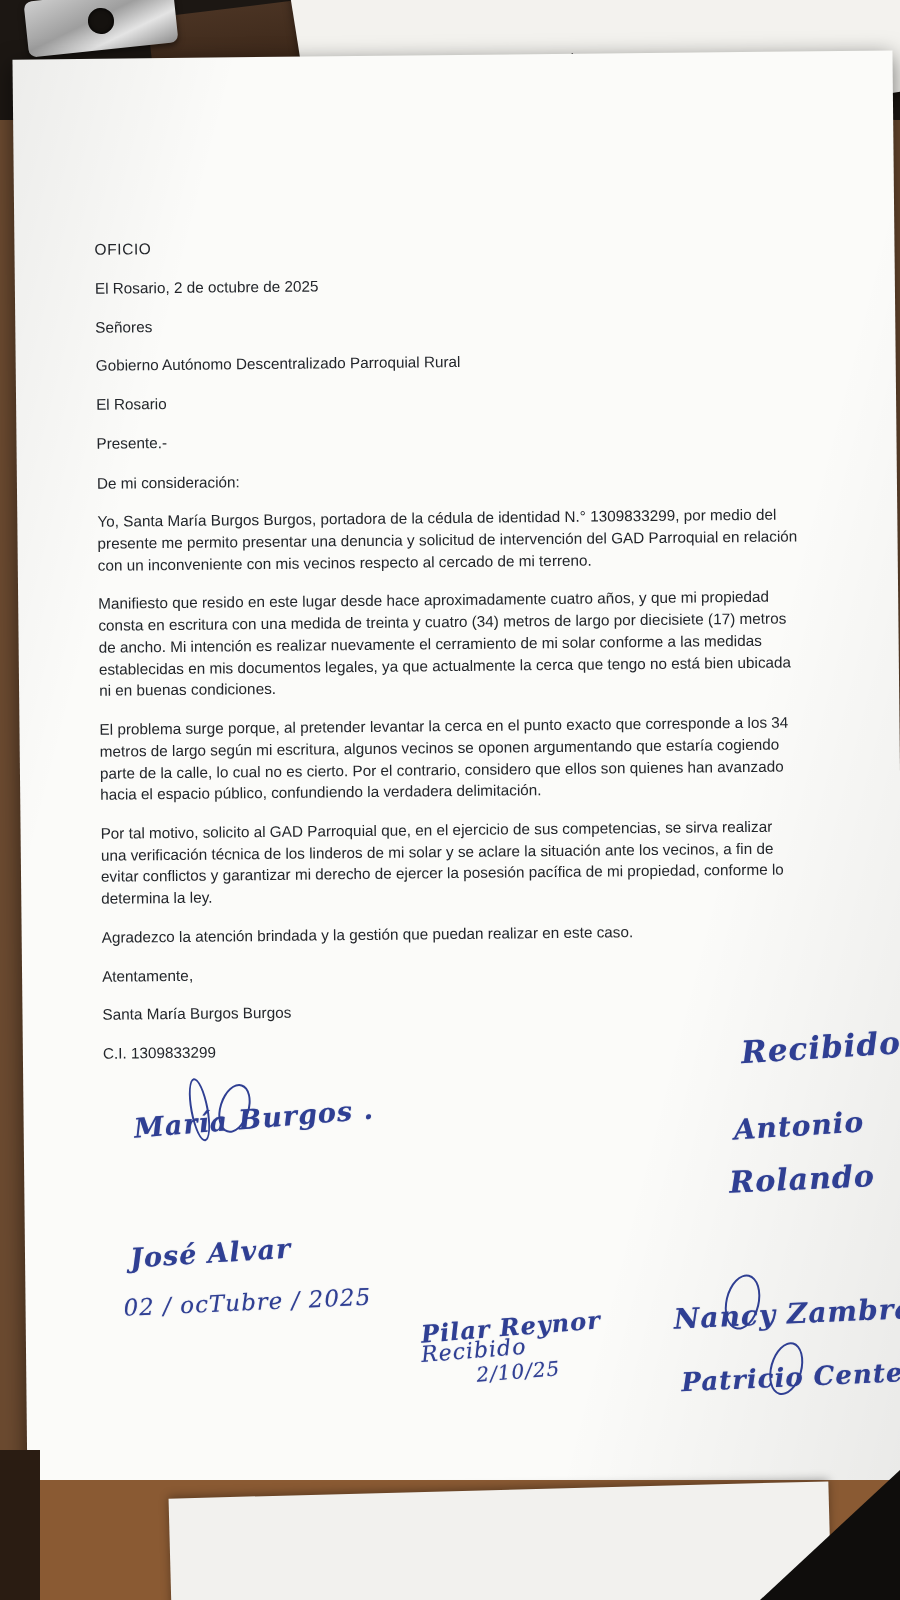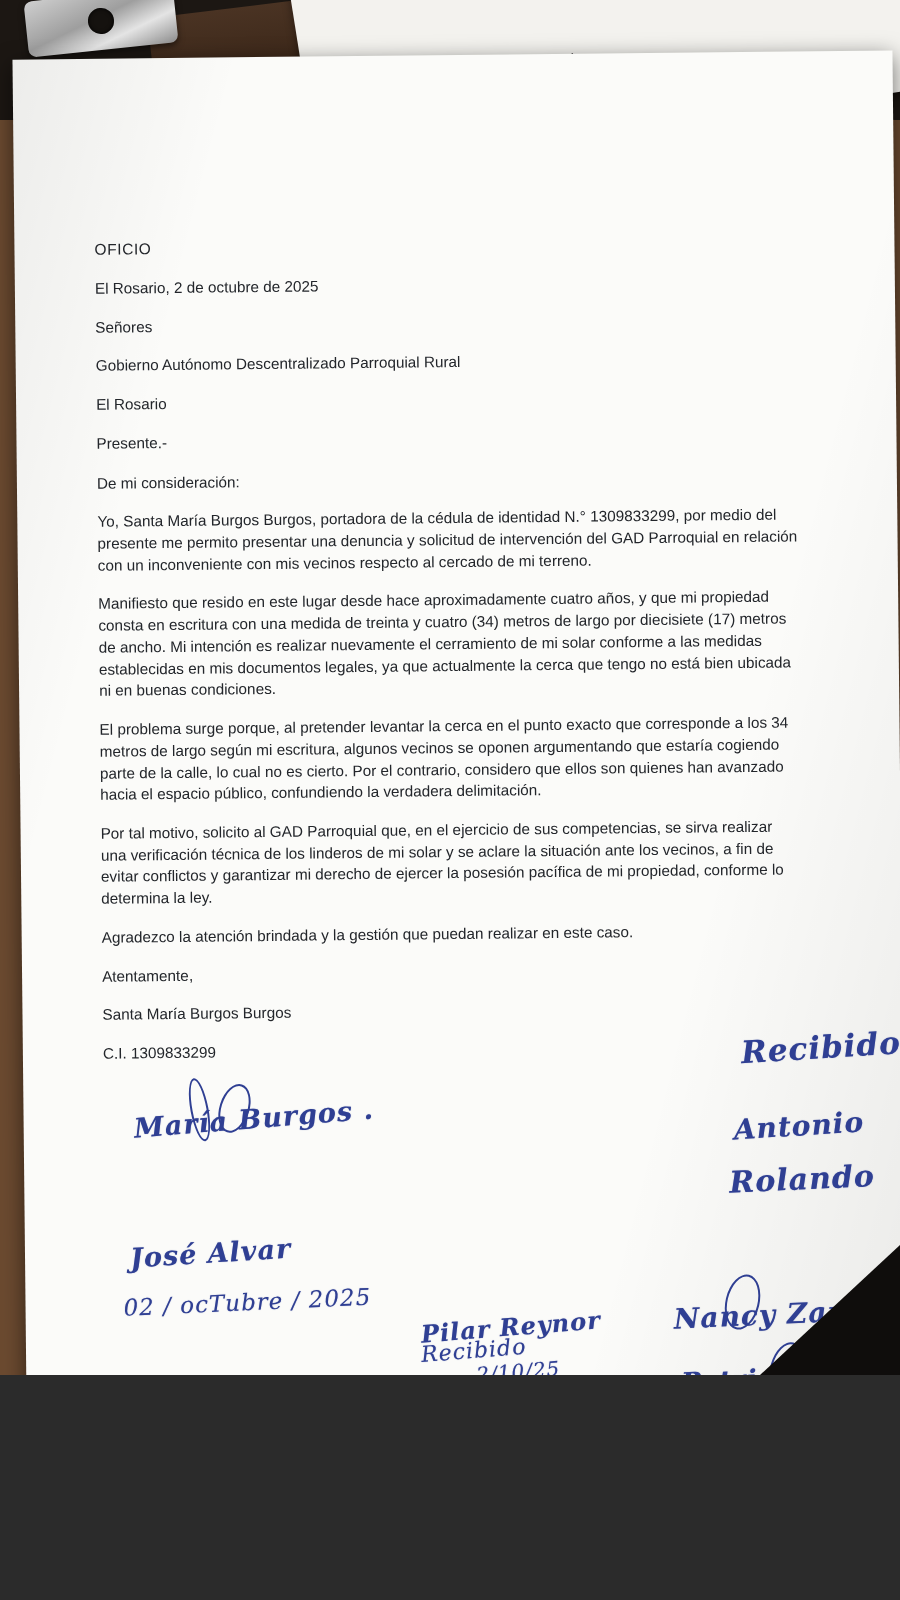--- a/index.html
+++ b/index.html
@@ -10,21 +10,21 @@
   body {
     width: 900px;
     height: 1600px;
     overflow: hidden;
     font-family: "Liberation Sans", sans-serif;
   }
 
   #scene {
     position: relative;
     width: 900px;
-    height: 1375px;
+    height: 1600px;
     background: #6b4a30;
     overflow: hidden;
   }
 
   
   .desk-dark {
     position: absolute;
     left: 0; top: 0;
     width: 900px; height: 120px;
     background: #1c1713;

